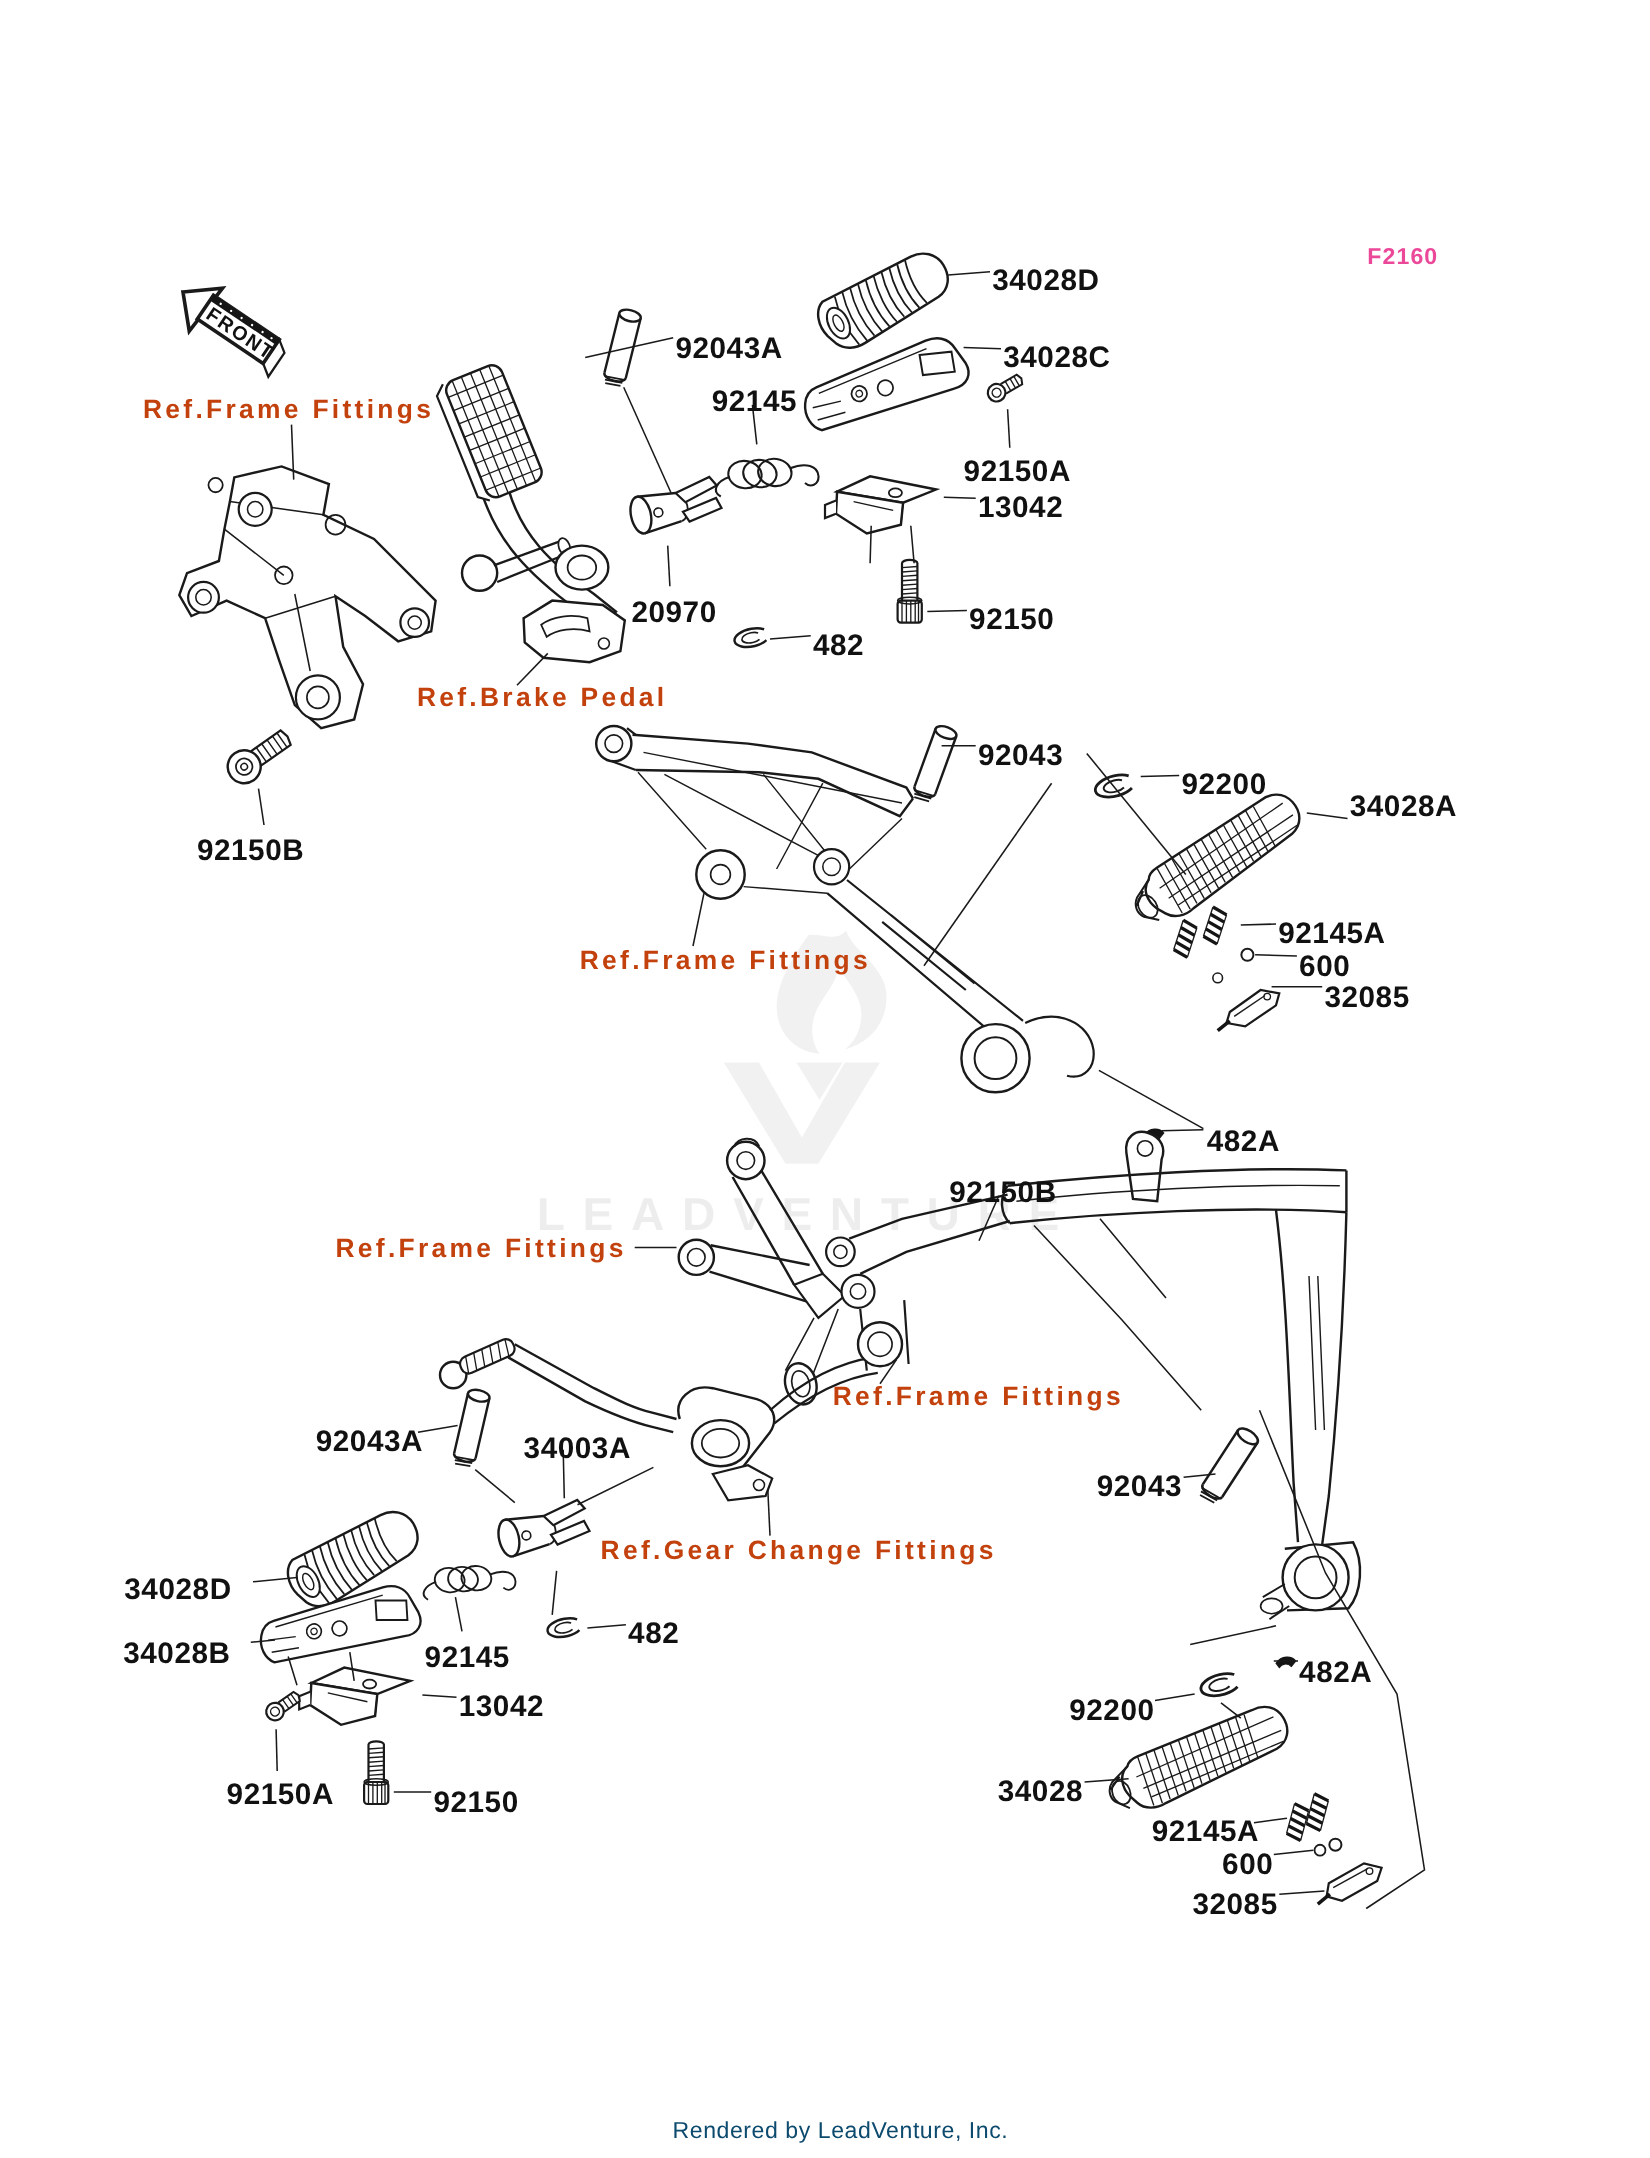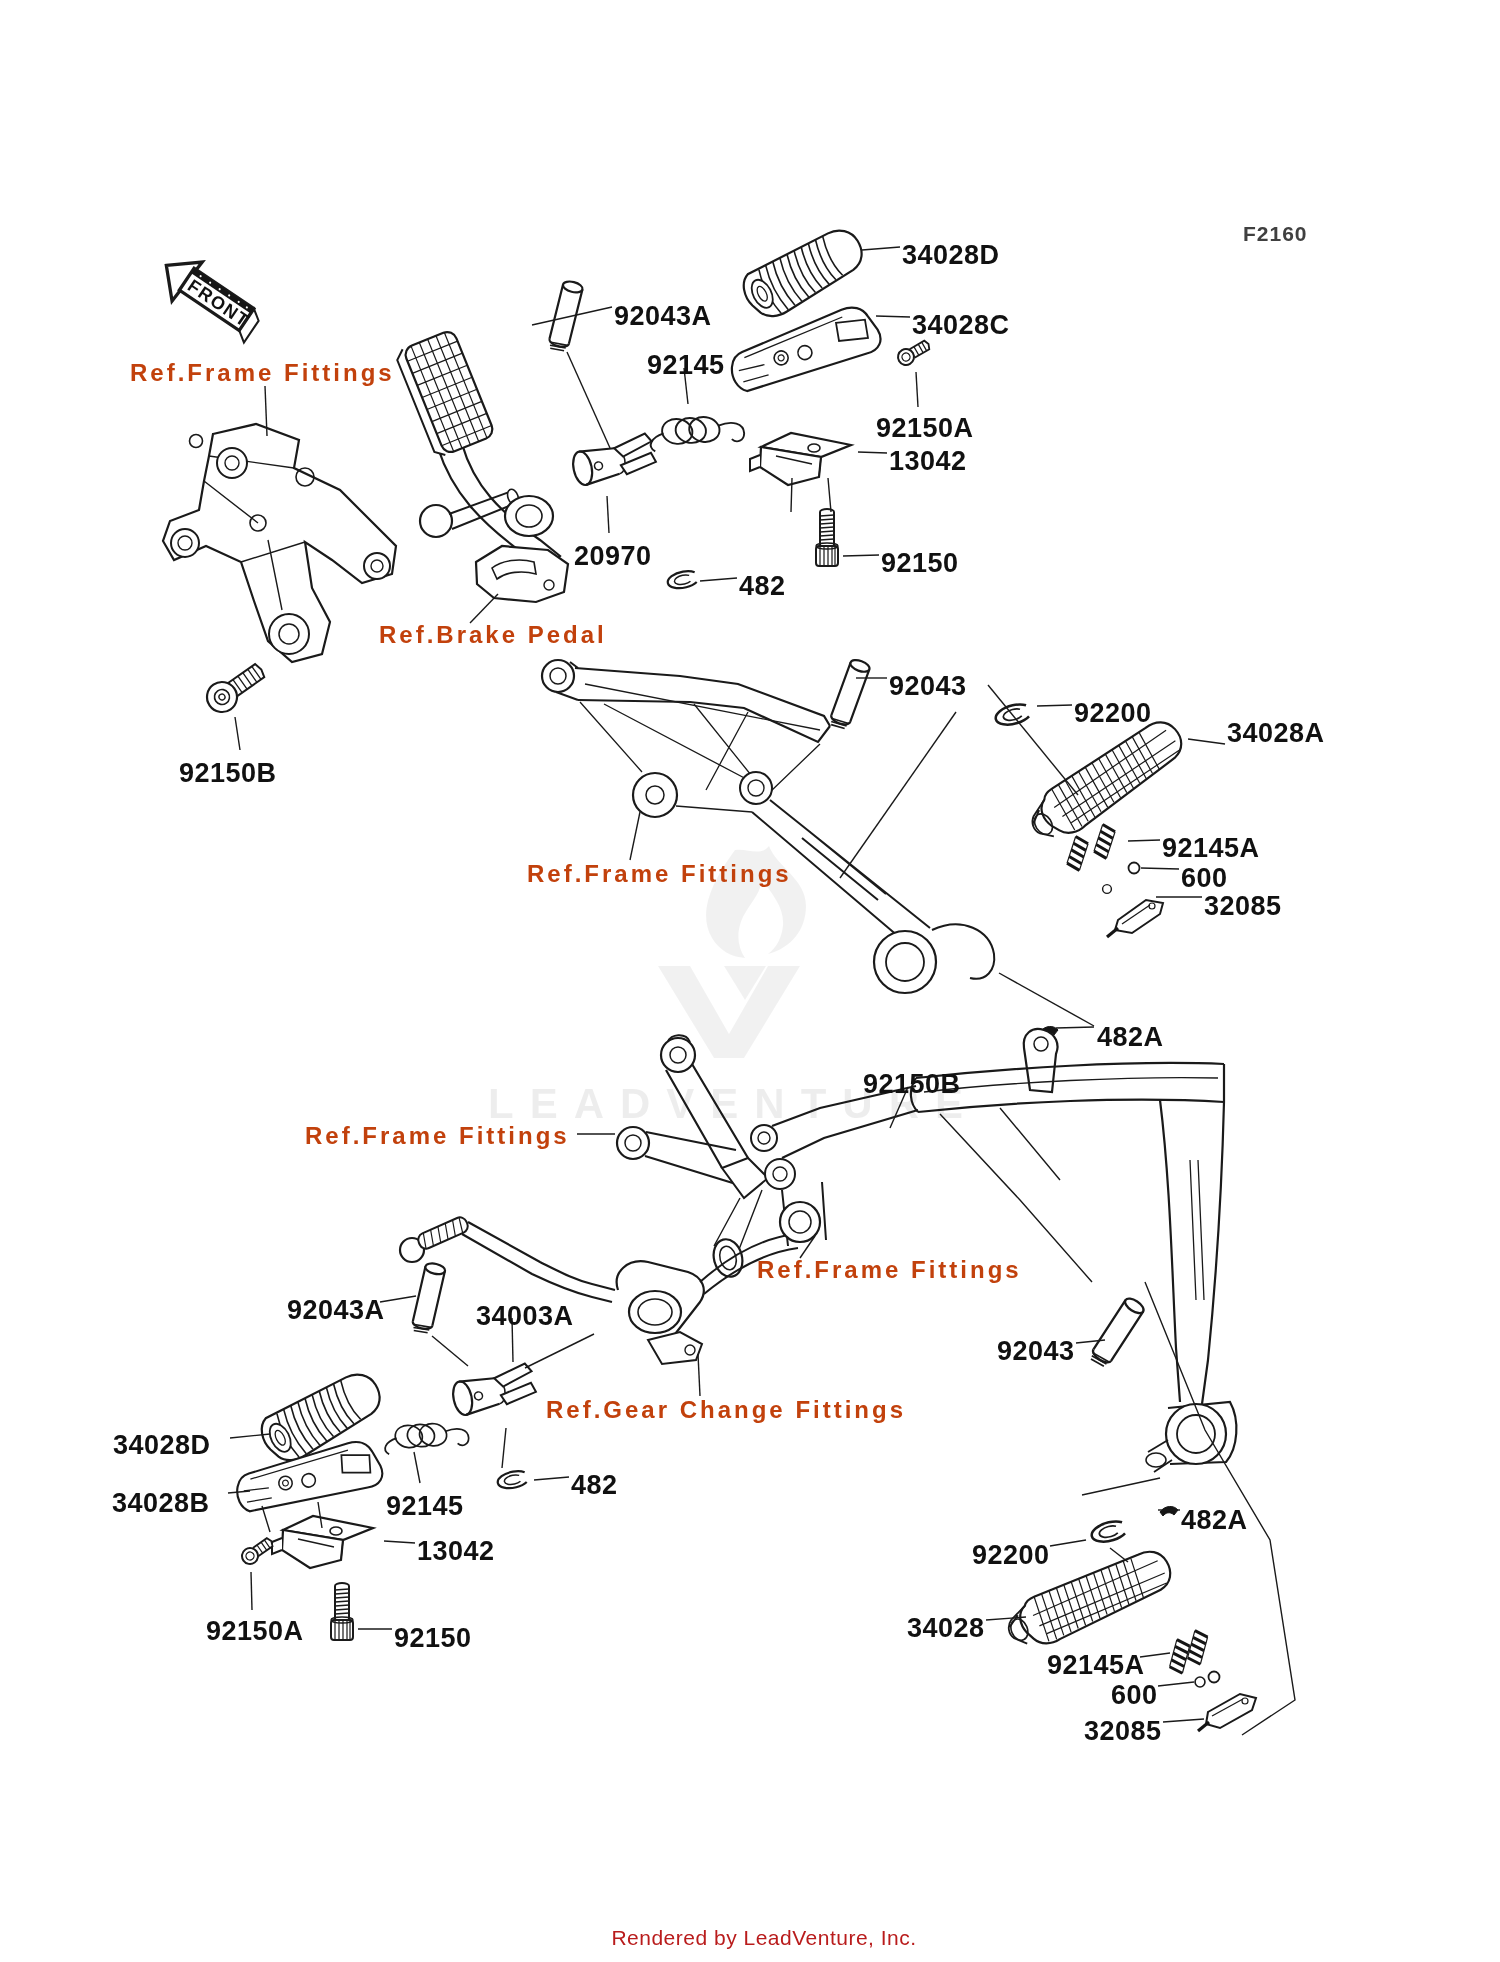--- a/index.html
+++ b/index.html
@@ -6,23 +6,23 @@
   .stage{position:relative;width:1500px;height:1962px;background:#fff;overflow:hidden;
          font-family:"Liberation Sans",sans-serif;}
   .wmtext{position:absolute;left:488px;top:1080px;font:bold 42px "Liberation Sans",sans-serif;
           letter-spacing:16px;color:rgba(0,0,0,0.07);white-space:nowrap;}
   svg.art{position:absolute;left:0;top:0;}
   .plabel{position:absolute;font:bold 27px "Liberation Sans",sans-serif;letter-spacing:0.5px;
           color:#111;white-space:nowrap;line-height:1;margin-top:10px;}
   .rlabel{position:absolute;font:bold 24px "Liberation Sans",sans-serif;letter-spacing:3px;
           color:#c2410c;white-space:nowrap;line-height:1;text-align:center;}
   .flabel{position:absolute;font:bold 21px "Liberation Sans",sans-serif;letter-spacing:1px;
-          color:#404040;white-space:nowrap;line-height:1;}
+          color:#ec4899;white-space:nowrap;line-height:1;}
   .footer{position:absolute;left:0;right:0;top:1926px;text-align:center;
-          font:21px "Liberation Sans",sans-serif;color:#b91c1c;letter-spacing:0.5px;margin-left:28px;}
+          font:21px "Liberation Sans",sans-serif;color:#0c4a6e;letter-spacing:0.5px;margin-left:28px;}
 </style>
 </head>
 <body>
 
 <div class="stage">
 
   <div class="wmtext">LEADVENTURE</div>
 
   <svg class="art" width="1500" height="1962" viewBox="0 0 1500 1962">
     <defs>

